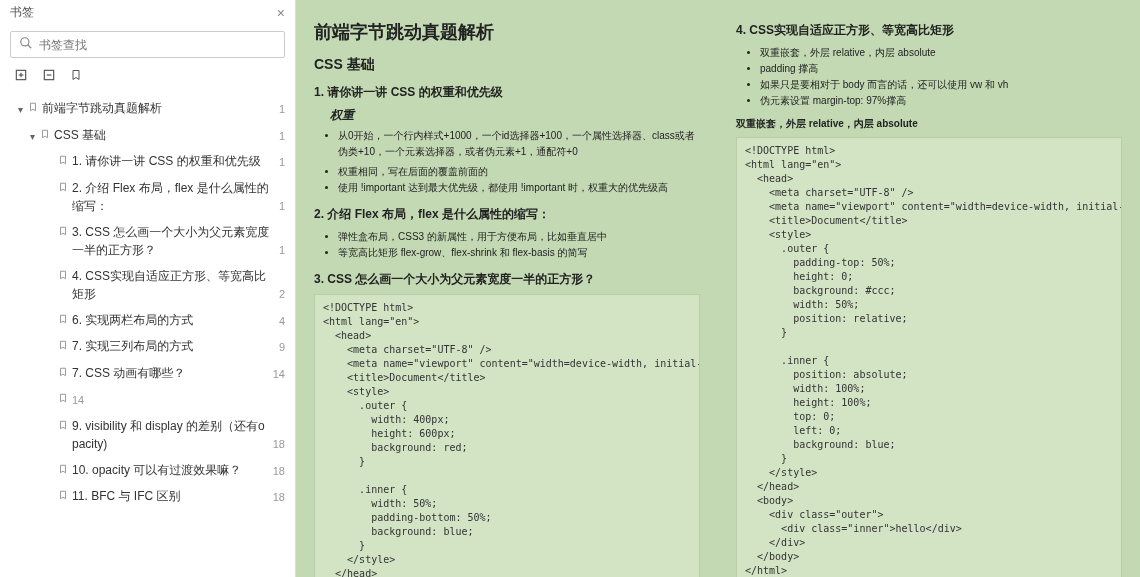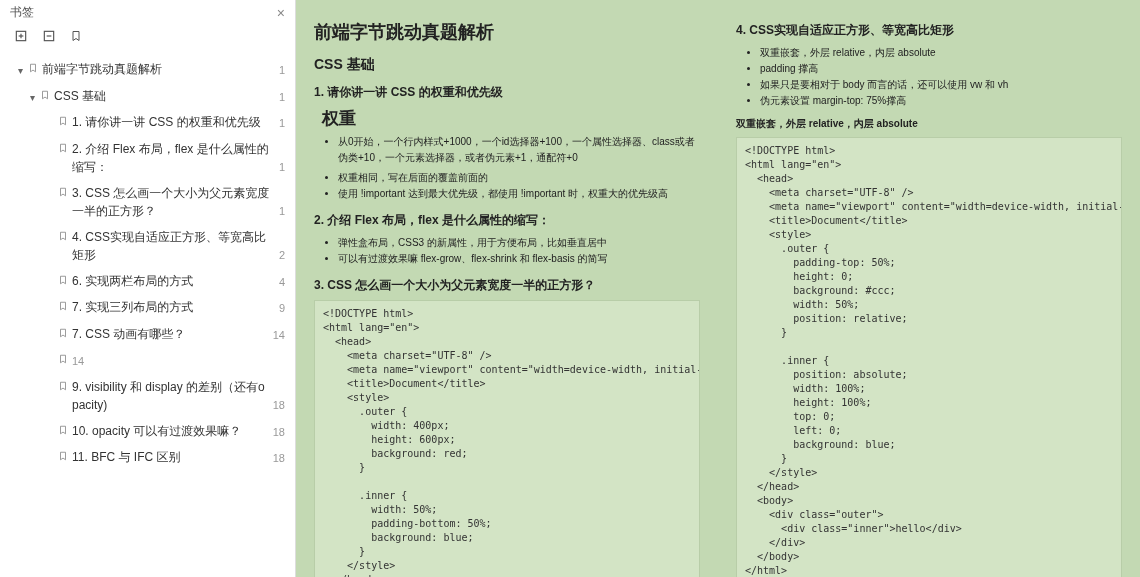--- a/index.html
+++ b/index.html
@@ -20,34 +20,45 @@
 .tree-row .page { color: #999; font-size: 11px; align-self: flex-end; }
 .lvl1 { padding-left: 30px; }
 .lvl2 { padding-left: 48px; }
 .lvl2 .label { font-size: 12px; }
 
 .content { flex: 1; background: #c3d9b3; display: flex; overflow: hidden; }
 .col { flex: 1; padding: 12px 18px; overflow: hidden; font-size: 11px; color: #222; }
 .col h1 { font-size: 18px; font-weight: bold; margin: 8px 0 12px; }
 .col h2 { font-size: 14px; font-weight: bold; margin: 6px 0; }
 .col h3 { font-size: 12px; font-weight: bold; margin: 10px 0 6px; }
-.col h4 { font-size: 17px; font-weight: bold; margin: 4px 8px; }
+.col h4 { font-size: 12px; font-weight: bold; margin: 4px 16px; font-style: italic; }
 .col ul { list-style: disc; padding-left: 24px; margin: 4px 0; }
 .col li { line-height: 1.6; font-size: 10px; }
 .code-block { background: #d3e4c5; border: 1px solid #b8cda8; padding: 6px 8px; margin: 6px 0; font-family: Consolas, monospace; font-size: 10px; line-height: 1.4; white-space: pre; overflow: hidden; color: #333; }
 .subhead { font-size: 10px; font-weight: bold; margin: 8px 0 4px; }
 .close-x { color: #888; font-size: 14px; cursor: pointer; }
 </style>
 </head>
 <body>
 
 <div class="sidebar">
   <div class="sidebar-header">
     <span>书签</span>
     <span class="close-x">×</span>
+  </div>
+  <div class="search-wrap">
+    <div class="search-box">
+      <span>
+        <svg width="14" height="14" viewBox="0 0 24 24" fill="none" stroke="#888" stroke-width="2">
+            <circle cx="10" cy="10" r="7"></circle>
+            <line x1="15" y1="15" x2="21" y2="21"></line>
+          </svg>
+      </span>
+      <input type="text" placeholder="书签查找" style="">
+    </div>
   </div>
   <div class="toolbar">
     <span><svg width="14" height="14" viewBox="0 0 24 24" fill="none" stroke="#555" stroke-width="2">
           <rect x="4" y="4" width="16" height="16"></rect>
           <line x1="12" y1="8" x2="12" y2="16"></line>
           <line x1="8" y1="12" x2="16" y2="12"></line>
         </svg></span>
     <span><svg width="14" height="14" viewBox="0 0 24 24" fill="none" stroke="#555" stroke-width="2">
           <rect x="4" y="4" width="16" height="16"></rect>
           <line x1="8" y1="12" x2="16" y2="12"></line>
@@ -177,21 +188,21 @@
         <li>从0开始，一个行内样式+1000，一个id选择器+100，一个属性选择器、class或者伪类+10，一个元素选择器，或者伪元素+1，通配符+0</li>
       </ul>
     <ul>
       <li>权重相同，写在后面的覆盖前面的</li>
       <li>使用 !important 达到最大优先级，都使用 !important 时，权重大的优先级高</li>
     </ul>
 
     <h3>2. 介绍 Flex 布局，flex 是什么属性的缩写：</h3>
     <ul>
       <li>弹性盒布局，CSS3 的新属性，用于方便布局，比如垂直居中</li>
-      <li>可以有过渡效果嘛 flex-grow、flex-shrink 和 flex-basis 的简写</li>
+      <li>等宽高比矩形 flex-grow、flex-shrink 和 flex-basis 的简写</li>
     </ul>
 
     <h3>3. CSS 怎么画一个大小为父元素宽度一半的正方形？</h3>
     <div class="code-block">&lt;!DOCTYPE html&gt;
 &lt;html lang="en"&gt;
   &lt;head&gt;
     &lt;meta charset="UTF-8" /&gt;
     &lt;meta name="viewport" content="width=device-width, initial-scale=1.0" /&gt;
     &lt;title&gt;Document&lt;/title&gt;
     &lt;style&gt;
@@ -215,21 +226,21 @@
   &lt;/body&gt;
 &lt;/html&gt;</div>
   </div>
 
   <div class="col">
     <h3>4. CSS实现自适应正方形、等宽高比矩形</h3>
     <ul>
       <li>双重嵌套，外层 relative，内层 absolute</li>
       <li>padding 撑高</li>
       <li>如果只是要相对于 body 而言的话，还可以使用 vw 和 vh</li>
-      <li>伪元素设置 margin-top: 75%撑高</li>
+      <li>伪元素设置 margin-top: 97%撑高</li>
     </ul>
 
     <div class="subhead">双重嵌套，外层 relative，内层 absolute</div>
     <div class="code-block">&lt;!DOCTYPE html&gt;
 &lt;html lang="en"&gt;
   &lt;head&gt;
     &lt;meta charset="UTF-8" /&gt;
     &lt;meta name="viewport" content="width=device-width, initial-scale=1.0" /&gt;
     &lt;title&gt;Document&lt;/title&gt;
     &lt;style&gt;

